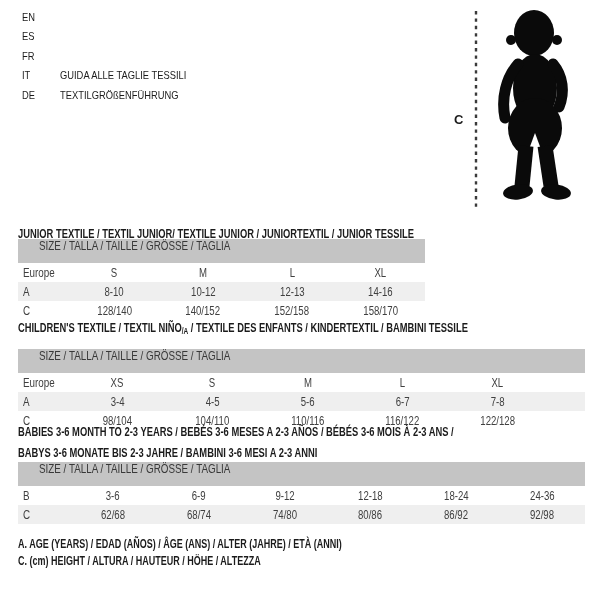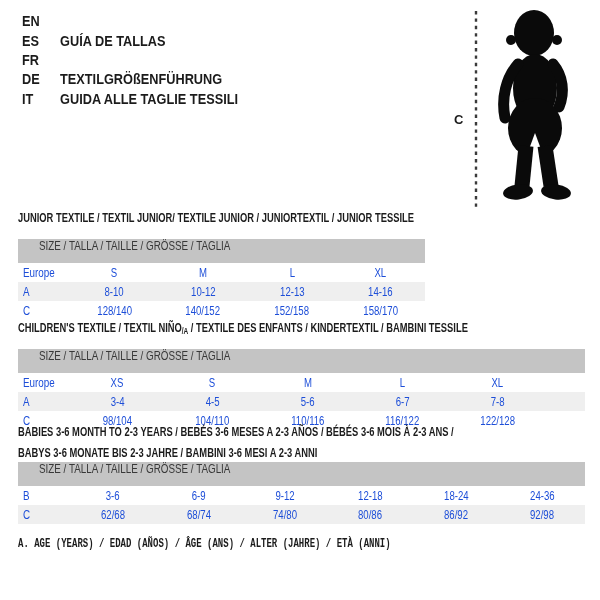--- a/index.html
+++ b/index.html
@@ -11,62 +11,61 @@
   .abs{position:absolute;}
 
   
   .cnd72{display:inline-block;transform:scaleX(0.72);transform-origin:0 50%;white-space:nowrap;}
   .cnd82{display:inline-block;transform:scaleX(0.82);transform-origin:0 50%;white-space:nowrap;}
   .cnd85{display:inline-block;transform:scaleX(0.85);transform-origin:0 50%;white-space:nowrap;}
   .cndC{display:inline-block;transform:scaleX(0.80);transform-origin:50% 50%;white-space:nowrap;}
 
   
   .lang-block{left:22px;top:11px;}
-  .lang-row{display:flex;align-items:center;height:19.4px;font-weight:700;font-size:15px;}
+  .lang-row{display:flex;align-items:flex-start;height:19.4px;font-weight:400;font-size:11px;}
   .lang-code{width:38px;}
 
   
   .section-title{font-weight:700;font-size:13px;line-height:20px;white-space:nowrap;}
   .sub{font-size:9px;vertical-align:-2px;}
 
   
   .size-table{left:18px;}
   .band{background:#c4c4c4;height:24px;display:flex;align-items:flex-start;
         padding-left:21px;font-size:12px;color:#383838;}
-  .trow{display:flex;align-items:center;height:19px;font-size:12px;color:#1d4ed8;}
+  .trow{display:flex;align-items:center;height:19px;font-size:12px;color:#404040;}
   .trow.alt{background:#efefef;}
   .rlabel{width:52px;padding-left:5px;box-sizing:border-box;text-align:left;}
   .cell{flex:1;text-align:center;}
   .t2 .trow{padding-right:40px;}
 
   
-  .footnotes{left:18px;top:536px;font-family:Liberation Mono, monospace;}
+  .footnotes{left:18px;top:536px;}
   .footnote{font-weight:700;font-size:12.5px;line-height:16.5px;white-space:nowrap;}
 </style>
 </head>
 <body>
 
 <div class="abs lang-block">
   <div class="lang-row">
     <span class="lang-code"><span class="cnd85">EN</span></span>
   </div>
   <div class="lang-row">
     <span class="lang-code"><span class="cnd85">ES</span></span>
-    <span><span class="cnd85">GUÍA DE TALLAS</span></span>
   </div>
   <div class="lang-row">
     <span class="lang-code"><span class="cnd85">FR</span></span>
   </div>
   <div class="lang-row">
+    <span class="lang-code"><span class="cnd85">IT</span></span>
+    <span><span class="cnd85">GUIDA ALLE TAGLIE TESSILI</span></span>
+  </div>
+  <div class="lang-row">
     <span class="lang-code"><span class="cnd85">DE</span></span>
     <span><span class="cnd85">TEXTILGRÖßENFÜHRUNG</span></span>
-  </div>
-  <div class="lang-row">
-    <span class="lang-code"><span class="cnd85">IT</span></span>
-    <span><span class="cnd85">GUIDA ALLE TAGLIE TESSILI</span></span>
   </div>
 </div>
 
 <svg class="abs" style="left:450px;top:4px;" width="140" height="208" viewBox="0 0 140 208">
   <line x1="26" y1="7" x2="26" y2="203" stroke="#3a3a3a" stroke-width="2.4" stroke-dasharray="3.4 4"></line>
   <text x="4" y="120" font-size="13" font-weight="bold" fill="#1b1b1b">C</text>
   <g fill="#0a0a0a" transform="translate(48,2)">
     <ellipse cx="36" cy="27" rx="20" ry="23"></ellipse>
     <circle cx="13" cy="34" r="5"></circle>
     <circle cx="59" cy="34" r="5"></circle>
@@ -75,21 +74,21 @@
     <path d="M55 58 C 65 70, 67 86, 61 101" fill="none" stroke="#0a0a0a" stroke-width="11" stroke-linecap="round"></path>
     <ellipse cx="37" cy="122" rx="27" ry="30"></ellipse>
     <path d="M27 154 L 37 127 L 47 154 Z" fill="#ffffff"></path>
     <path d="M28 140 L 24 180" fill="none" stroke="#0a0a0a" stroke-width="15"></path>
     <path d="M47 140 L 53 180" fill="none" stroke="#0a0a0a" stroke-width="15"></path>
     <ellipse cx="20" cy="186" rx="15" ry="7.5" transform="rotate(-7 20 186)"></ellipse>
     <ellipse cx="58" cy="186" rx="15" ry="7.5" transform="rotate(7 58 186)"></ellipse>
   </g>
 </svg>
 
-<div class="abs section-title" style="left:18px;top:208px;text-align:center;">
+<div class="abs section-title" style="left:18px;top:224px;text-align:center;">
   <span class="cnd72">JUNIOR TEXTILE / TEXTIL JUNIOR/ TEXTILE JUNIOR / JUNIORTEXTIL / JUNIOR TESSILE</span>
 </div>
 <div class="abs size-table" style="top:239px;width:407px;">
   <div class="band">
     <span class="cnd82">SIZE / TALLA / TAILLE / GRÖSSE / TAGLIA</span>
   </div>
   <div class="trow">
     <span class="rlabel"><span class="cnd82">Europe</span></span>
     <span class="cell"><span class="cndC">S</span></span>
     <span class="cell"><span class="cndC">M</span></span>
@@ -168,13 +167,14 @@
     <span class="cell"><span class="cndC">68/74</span></span>
     <span class="cell"><span class="cndC">74/80</span></span>
     <span class="cell"><span class="cndC">80/86</span></span>
     <span class="cell"><span class="cndC">86/92</span></span>
     <span class="cell"><span class="cndC">92/98</span></span>
   </div>
 </div>
 
 <div class="abs footnotes">
   <div class="footnote"><span class="cnd72">A. AGE (YEARS) / EDAD (AÑOS) / ÂGE (ANS) / ALTER (JAHRE) / ETÀ (ANNI)</span></div>
+  <div class="footnote"><span class="cnd72">C. (cm) HEIGHT / ALTURA / HAUTEUR / HÖHE / ALTEZZA</span></div>
 </div>
 
 </body></html>

